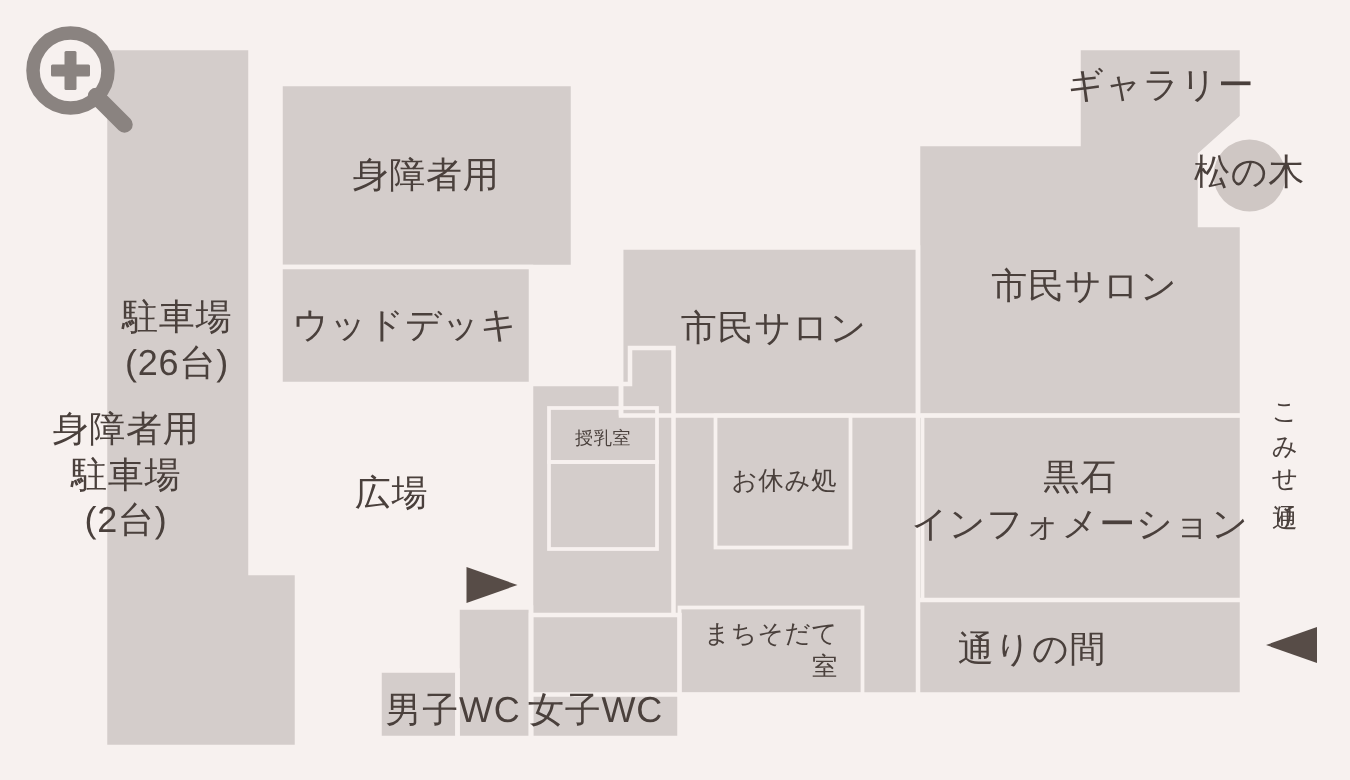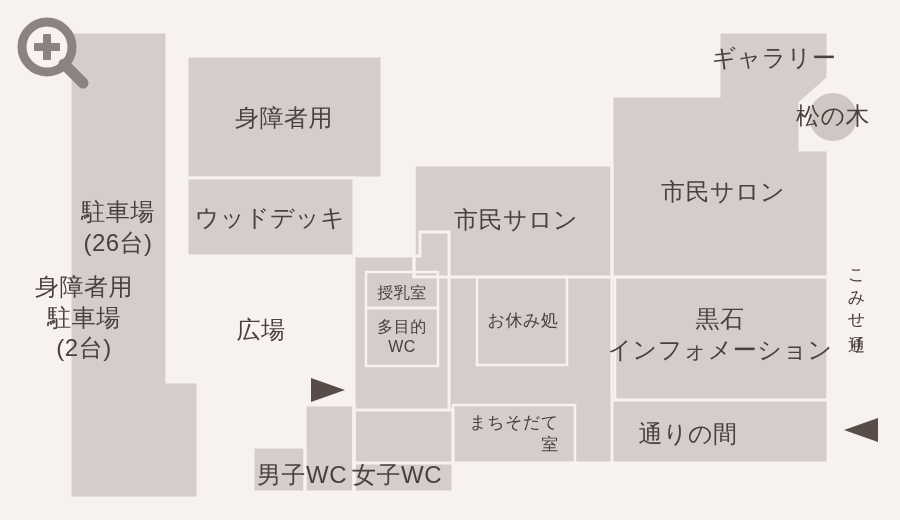--- a/index.html
+++ b/index.html
@@ -37,21 +37,21 @@
     color: #4a403c;
     font-size: 24px;
     line-height: 1.28;
     text-align: center;
     white-space: pre;
     letter-spacing: .5px;
     pointer-events: none;
   }
   .lbl-c { transform: translate(-50%, -50%); }
   .lbl-sm  { font-size: 17px; }
-  .lbl-xsm { font-size: 16px; }
+  .lbl-xsm { font-size: 12px; }
   .lbl-title { font-size: 19px; }
   .lbl-vert {
     writing-mode: vertical-rl;
     text-orientation: upright;
     letter-spacing: 2px;
     line-height: 1;
   }
 </style>
 </head>
 <body>
@@ -154,22 +154,20 @@
   <div class="lbl lbl-c" style="left:284px; top:118px;">身障者用</div>
 
   <div class="lbl lbl-c" style="left:270px; top:218px;">ウッドデッキ</div>
 
   <div class="lbl lbl-c" style="left:261px; top:330px;">広場</div>
 
   <div class="lbl lbl-c" style="left:516px; top:220px;">市民サロン</div>
 
   <div class="lbl lbl-c lbl-xsm" style="left:402px; top:293px;">授乳室</div>
 
-  <div class="lbl lbl-c lbl-xsm" style="left:402px; top:337px;">多目的
-WC</div>
 
   <div class="lbl lbl-c lbl-sm" style="left:523px; top:321px;">お休み処</div>
 
   <div class="lbl lbl-c" style="left:774px; top:58px;">ギャラリー</div>
 
   <div class="lbl lbl-c" style="left:833px; top:116px;">松の木</div>
 
   <div class="lbl lbl-c" style="left:720px; top:335px;">黒石
 インフォメーション</div>
 

